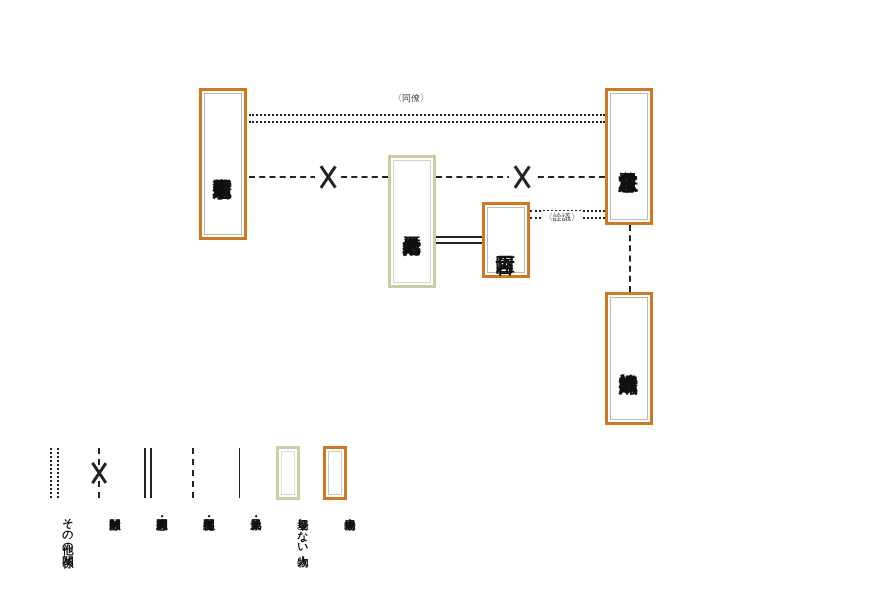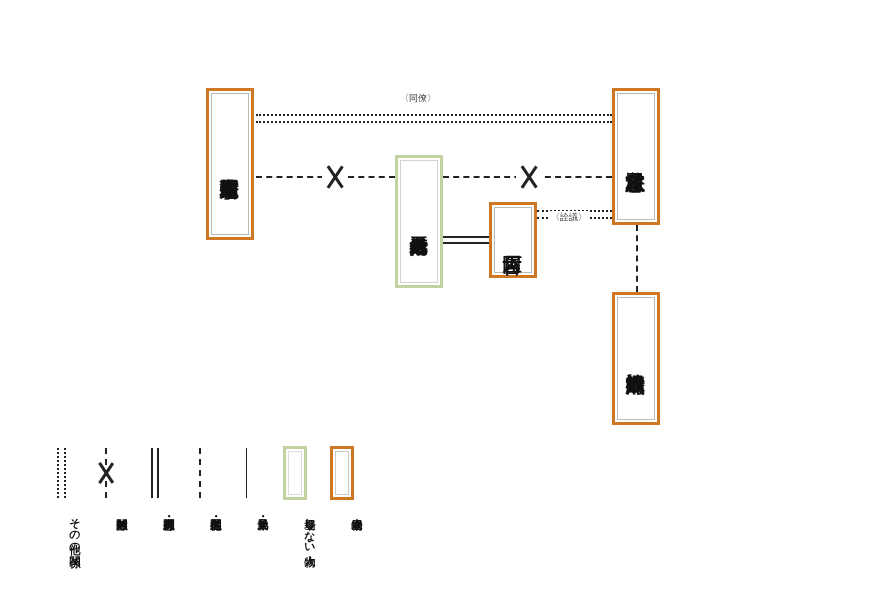--- a/index.html
+++ b/index.html
@@ -10,21 +10,21 @@
   body {
     font-family: "DejaVu Sans", "Liberation Sans", sans-serif;
     width: 875px;
     height: 606px;
     position: relative;
     overflow: hidden;
     color: #1a1a1a;
   }
   #canvas {
     position: absolute;
-    left: 16px; top: 0;
+    left: 9px; top: 0;
     width: 731px;
     height: 606px;
   }
   
   .node {
     position: absolute;
     box-sizing: border-box;
     background: #ffffff;
     display: flex;
     align-items: center;

